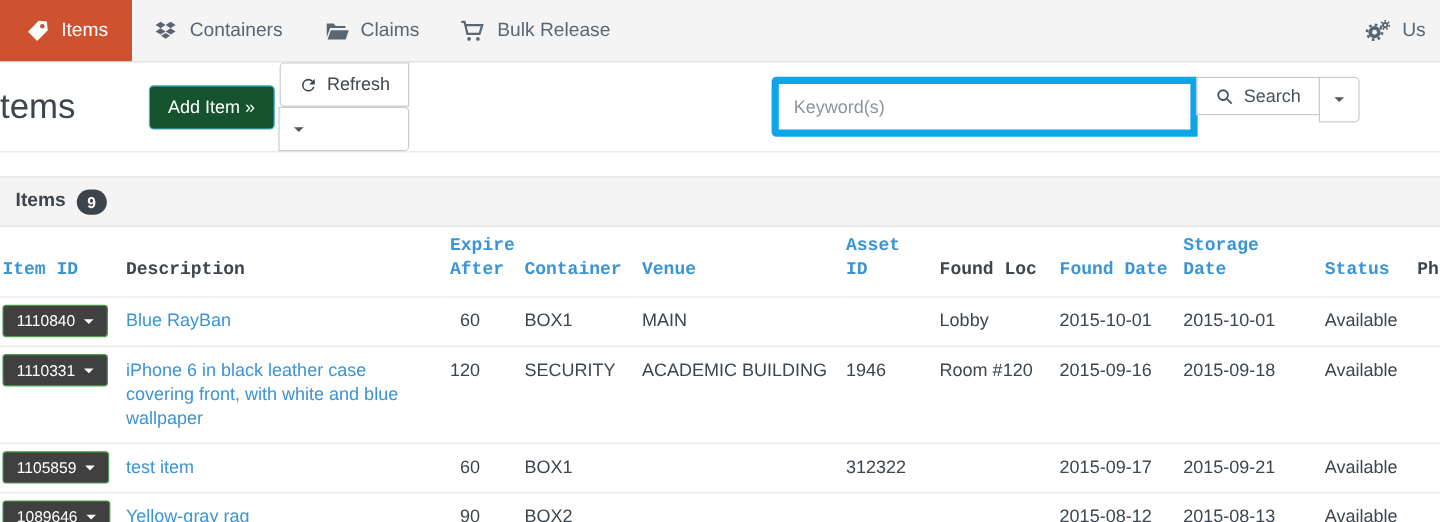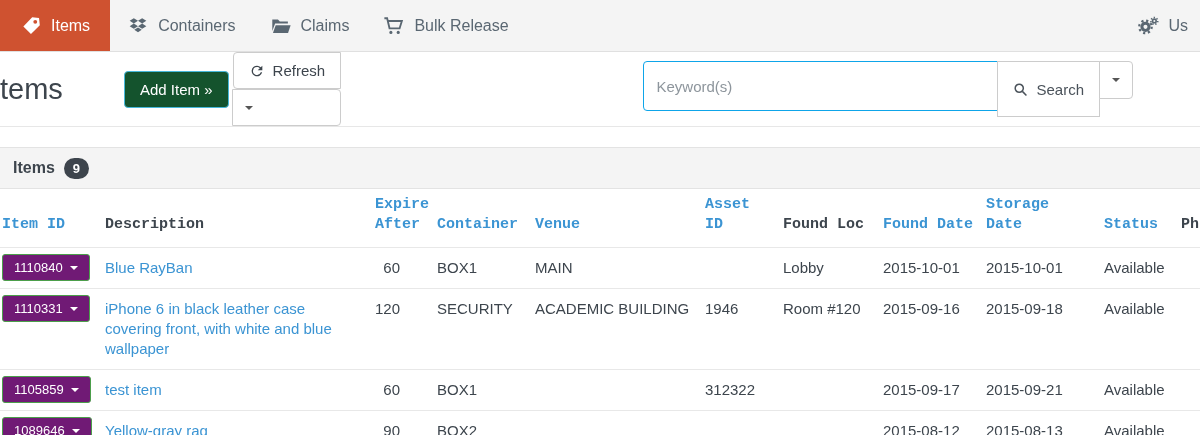--- a/index.html
+++ b/index.html
@@ -41,25 +41,25 @@
   .btn-group .btn + .btn { margin-left:-1px; }
   .btn-group .btn:last-child { border-radius:0 4px 4px 0; }
   .caret {
     display:inline-block; width:0; height:0;
     border-left:4px solid transparent; border-right:4px solid transparent;
     border-top:4px solid currentColor;
   }
   .caret-btn { padding:0 12px; color:#555; }
   .search-group { display:inline-flex; margin-left:auto; margin-right:67px; }
   .search-input {
-    width:355px; height:50px; border:1px solid #0ea5e9; border-radius:4px 0 0 4px;
+    width:355px; height:50px; border:6px solid #0ea5e9; border-radius:4px 0 0 4px;
     padding:14px 12px; font-size:15px; color:#3d454d; font-family:inherit; outline:none;
   }
   .search-input::placeholder { color:#8d959c; }
-  .search-btn { border-radius:0; margin-left:-1px; color:#4a525a; height:56px; }
+  .search-btn { border-radius:0; margin-left:-1px; color:#4a525a; height:32px; }
   .search-caret { border-radius:0 4px 4px 0; margin-left:-1px; height:38px; }
 
   
   .section-bar {
     margin-top:20px; height:42px; background:#f4f4f4;
     border-top:1px solid #e3e3e3; border-bottom:1px solid #e3e3e3;
     display:flex; align-items:center; padding:0 13px; gap:9px;
   }
   .section-title { font-weight:bold; font-size:16px; color:#3d454d; }
   .badge { background:#3d444c; color:#fff; font-size:13px; font-weight:bold; padding:3px 9px; border-radius:11px; }
@@ -72,21 +72,21 @@
   }
   th.sortable { color:#3b94d3; cursor:pointer; }
   td {
     vertical-align:top; padding:10px 8px 10px 2px; line-height:20px;
     border-top:1px solid #e8e8e8; color:#3d454d; overflow:hidden;
   }
   td.num { text-align:right; padding-right:35px; }
   td.id-cell { padding-top:6px; padding-bottom:6px; }
   a.desc { color:#3b94d3; text-decoration:none; cursor:pointer; }
   .id-btn {
-    background:#701a75; border:1px solid #4c9e4b; color:#fff; font-size:13px;
+    background:#404040; border:1px solid #4c9e4b; color:#fff; font-size:13px;
     padding:5px 11px; border-radius:3px; display:inline-flex; align-items:center; gap:7px;
     cursor:pointer; font-family:inherit; white-space:nowrap;
   }
 </style>
 </head>
 <body>
 
 <nav class="topnav">
   <div id="nav-left" style="display:flex;">
       <div class="nav-item active">

